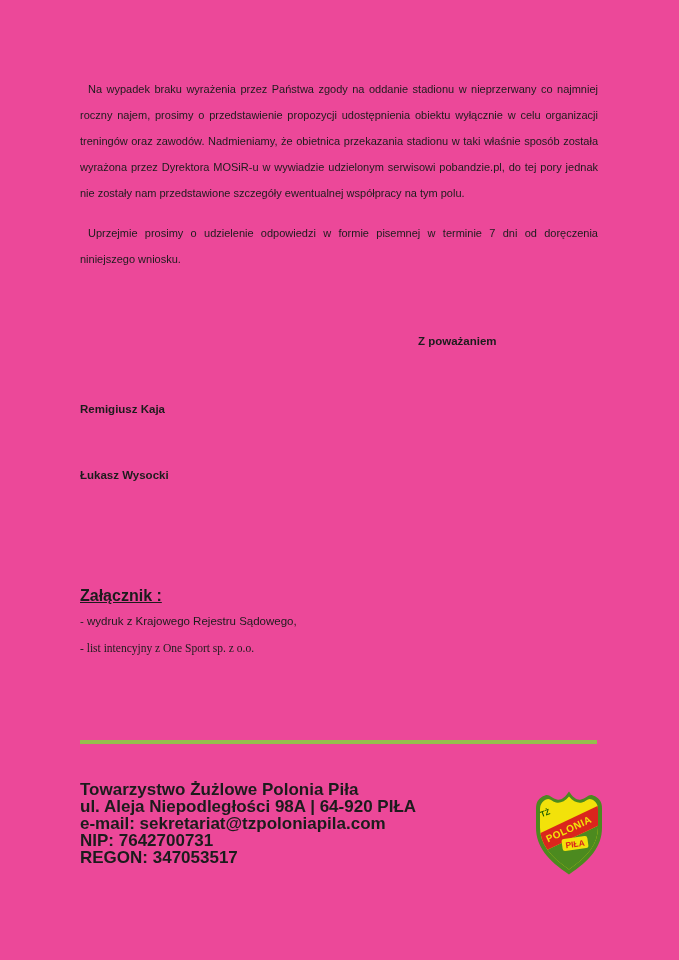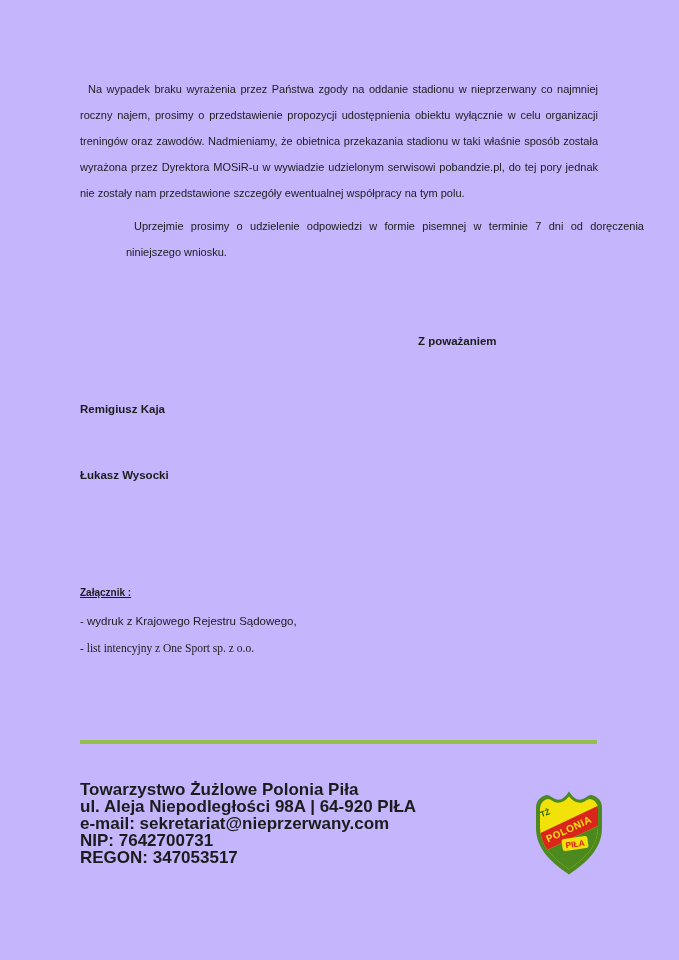--- a/index.html
+++ b/index.html
@@ -1,53 +1,53 @@
 <!DOCTYPE html>
 <html><head>
 <meta charset="utf-8">
 <style>
   html, body { margin: 0; padding: 0; background: #ffffff; }
   .page {
     position: relative;
     width: 679px;
     height: 960px;
-    background: #c4b5fd;
+    background: #ec4899;
     font-family: "Liberation Sans", sans-serif;
     color: #1c1c1c;
     overflow: hidden;
   }
   .abs { position: absolute; }
   .para {
     left: 80px;
     width: 518px;
     font-size: 11px;
     line-height: 26px;
     text-align: justify;
     text-indent: 8px;
     color: #1c1c1c;
   }
   .p1 { top: 76px; }
-  .p2 { top: 213px; margin-left: 46px; }
+  .p2 { top: 220px; }
   .closing {
     top: 335px;
     left: 418px;
     font-size: 11.5px;
     font-weight: bold;
   }
   .sig {
     left: 80px;
     font-size: 11.5px;
     font-weight: bold;
   }
   .sig1 { top: 403px; }
   .sig2 { top: 469px; }
   .attach-head {
     top: 587px;
     left: 80px;
-    font-size: 10px;
+    font-size: 16px;
     font-weight: bold;
     text-decoration: underline;
   }
   .attach-item {
     left: 80px;
     font-size: 11.5px;
   }
   .item1 { top: 615px; }
   .item2 { top: 642px; font-family: Liberation Serif, serif; }
   .divider {
@@ -88,21 +88,21 @@
 
   <div class="abs attach-head">Załącznik :</div>
   <div class="abs attach-item item1">- wydruk z Krajowego Rejestru Sądowego,</div>
   <div class="abs attach-item item2">- list intencyjny z One Sport sp. z o.o.</div>
 
   <div class="abs divider"></div>
 
   <div class="abs footer">
     <div>Towarzystwo Żużlowe Polonia Piła</div>
     <div>ul. Aleja Niepodległości 98A | 64-920 PIŁA</div>
-    <div>e-mail: sekretariat@nieprzerwany.com</div>
+    <div>e-mail: sekretariat@tzpoloniapila.com</div>
     <div>NIP: 7642700731</div>
     <div>REGON: 347053517</div>
   </div>
 
   <svg class="crest" viewBox="0 0 76 87" xmlns="http://www.w3.org/2000/svg">
     <defs>
       <clipPath id="innerShield">
         <path d="M 38,7 C 34,12 29,14 25,13 C 21,12 19,8 15,10 C 11,12 9,15 9,20 L 9,38 C 9,54 19,67 38,80 C 57,67 67,54 67,38 L 67,20 C 67,15 65,12 61,10 C 57,8 55,12 51,13 C 47,14 42,12 38,7 Z"></path>
       </clipPath>
     </defs>

